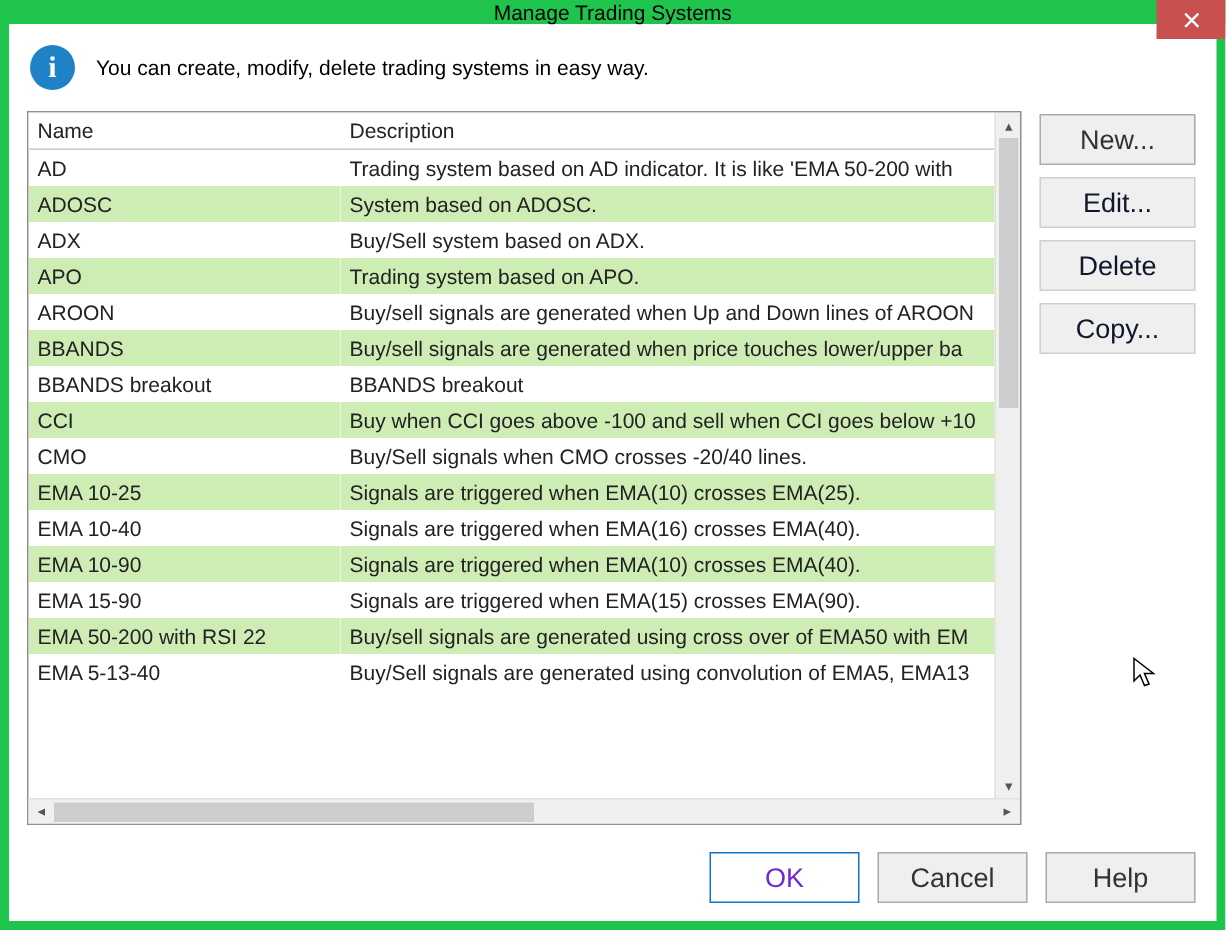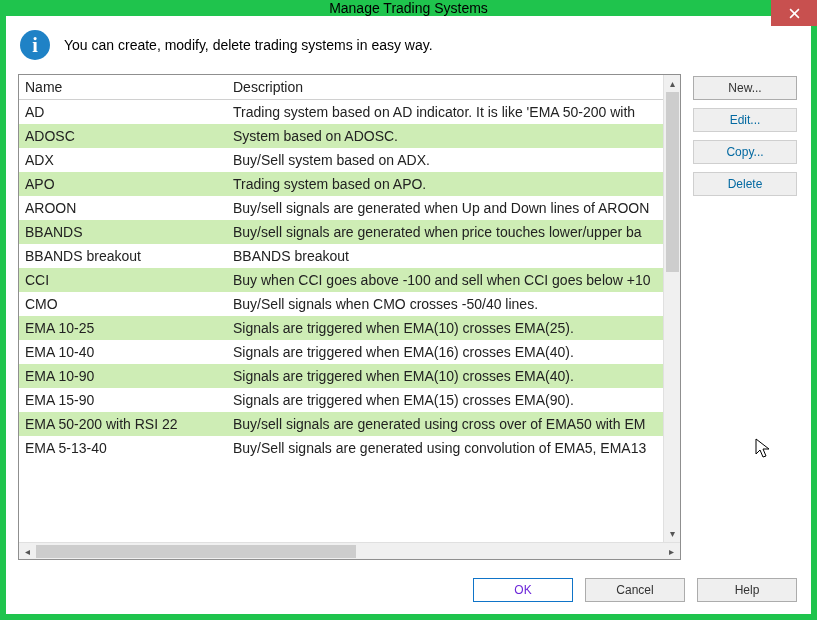--- a/index.html
+++ b/index.html
@@ -180,32 +180,32 @@
     background: #cdcdcd;
   }
   .side-buttons {
     width: 104px;
     display: flex;
     flex-direction: column;
     gap: 8px;
     padding-top: 2px;
   }
   .btn {
-    height: 24px;
+    height: 34px;
     border: 1px solid #acacac;
     background: #efefef;
     color: #333;
-    font-size: 12px;
+    font-size: 18px;
     display: flex;
     align-items: center;
     justify-content: center;
     cursor: pointer;
   }
   .btn.disabled {
-    color: #0369a1;
+    color: #0f172a;
     cursor: default;
     border-color: #cfcfcf;
   }
   .bottom-row {
     display: flex;
     justify-content: flex-end;
     gap: 12px;
     padding: 8px 14px 12px 14px;
   }
   .bottom-row .btn {
@@ -280,21 +280,21 @@
                 <tr>
                   <td>BBANDS breakout</td>
                   <td>BBANDS breakout</td>
                 </tr>
                 <tr class="alt">
                   <td>CCI</td>
                   <td>Buy when CCI goes above -100 and sell when CCI goes below +10</td>
                 </tr>
                 <tr>
                   <td>CMO</td>
-                  <td>Buy/Sell signals when CMO crosses -50/40 lines.</td>
+                  <td>Buy/Sell signals when CMO crosses -20/40 lines.</td>
                 </tr>
                 <tr class="alt">
                   <td>EMA 10-25</td>
                   <td>Signals are triggered when EMA(10) crosses EMA(25).</td>
                 </tr>
                 <tr>
                   <td>EMA 10-40</td>
                   <td>Signals are triggered when EMA(16) crosses EMA(40).</td>
                 </tr>
                 <tr class="alt">
@@ -327,22 +327,22 @@
         <div class="track">
             <div class="thumb"></div>
           </div>
         <div class="arrow">▸</div>
       </div>
     </div>
 
     <div class="side-buttons">
       <div class="btn">New...</div>
       <div class="btn disabled">Edit...</div>
+      <div class="btn disabled">Delete</div>
       <div class="btn disabled">Copy...</div>
-      <div class="btn disabled">Delete</div>
     </div>
 
   </div>
 
   <div class="bottom-row">
     <div class="btn primary">OK</div>
     <div class="btn">Cancel</div>
     <div class="btn">Help</div>
   </div>
 

